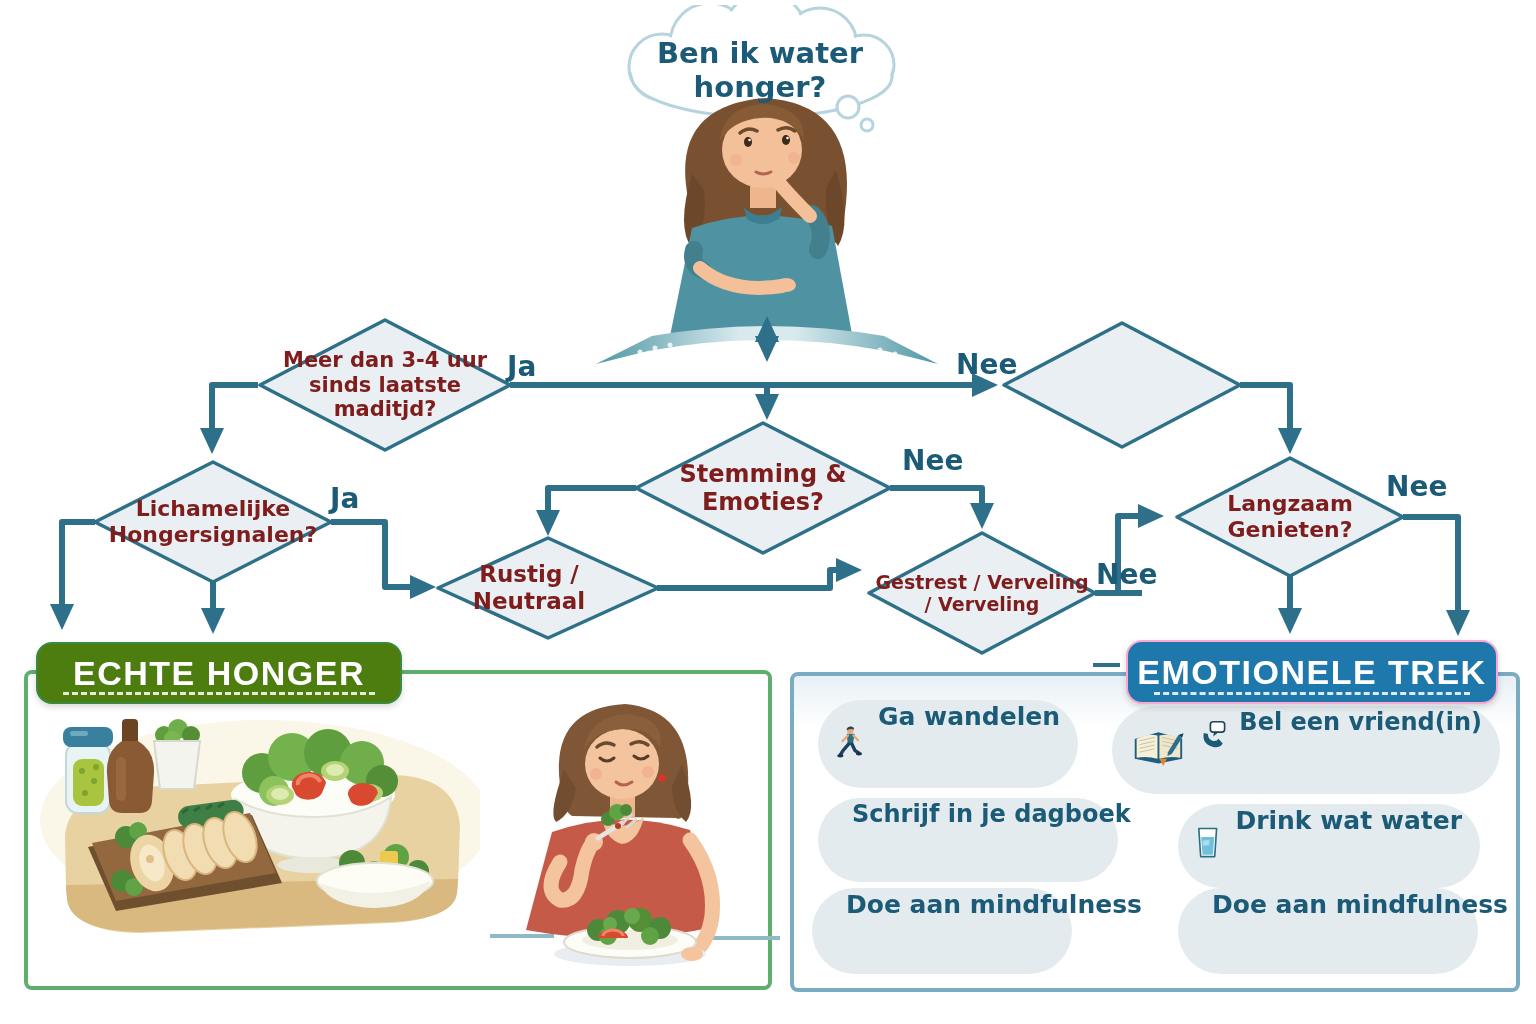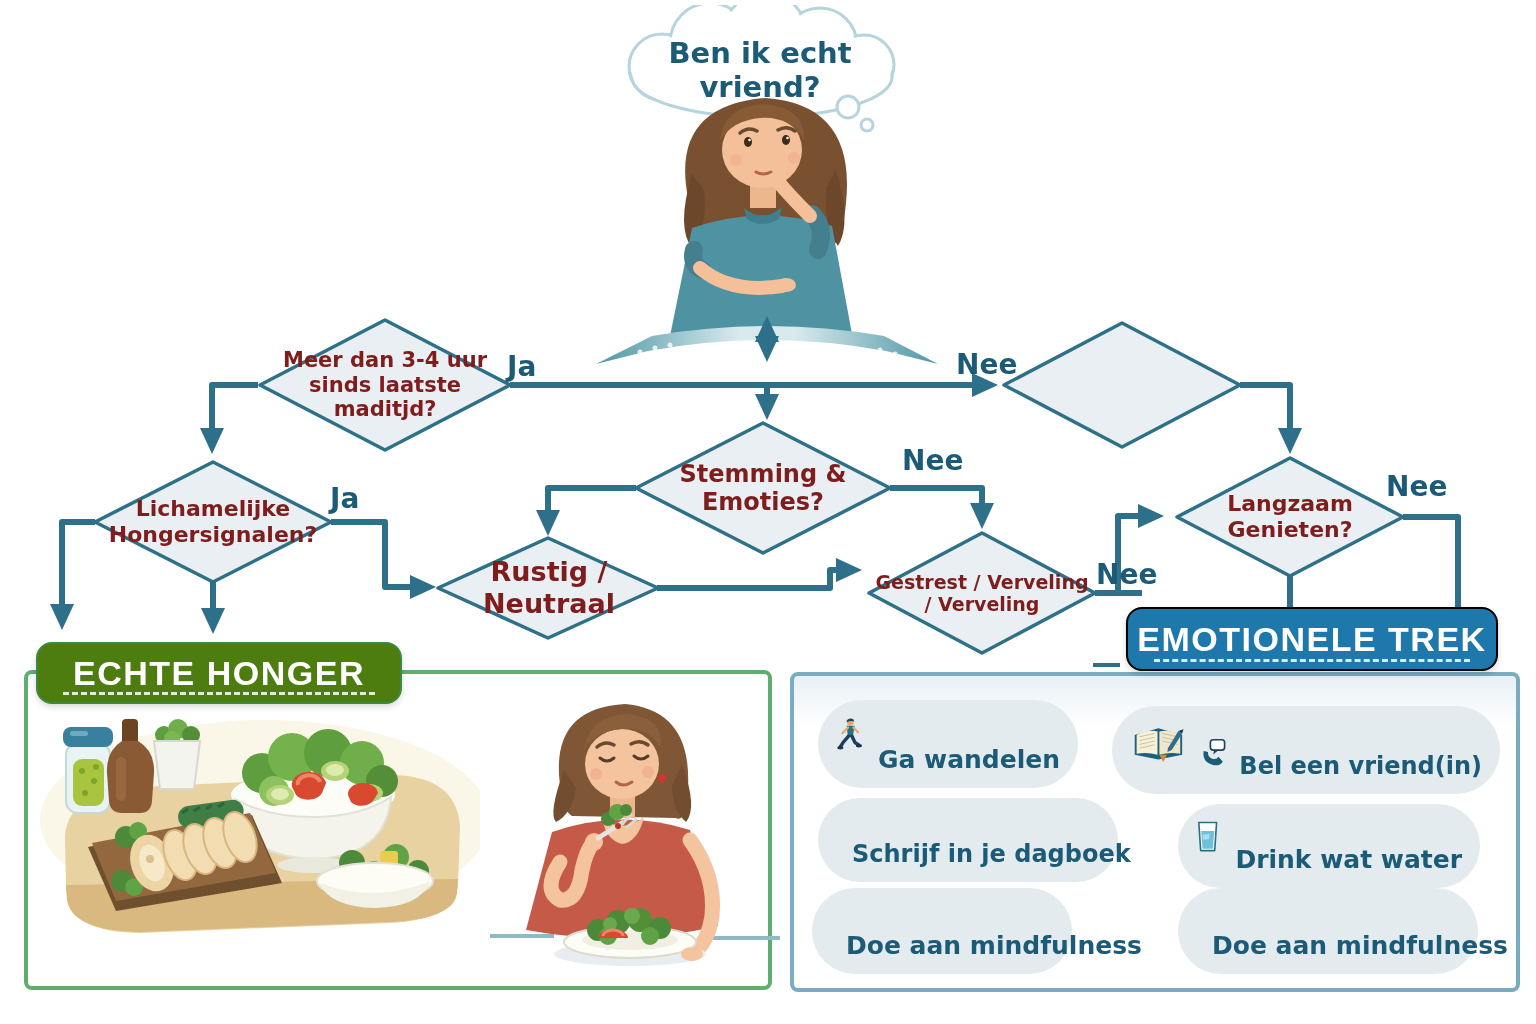--- a/index.html
+++ b/index.html
@@ -15,33 +15,33 @@
               background:linear-gradient(180deg,#e7f0f5 0%,#ffffff 16%);}
 
   
   .banner{position:absolute;z-index:6;display:flex;align-items:center;justify-content:center;
           color:#fff;font-family:"Liberation Sans",sans-serif;font-weight:800;
           font-size:34px;letter-spacing:1.5px;border-radius:16px;
           box-shadow:0 3px 6px rgba(0,0,0,.15);}
   .banner .dash{position:absolute;bottom:7px;left:7%;width:86%;height:0;
                 border-top:3px dashed rgba(255,255,255,.85);}
   .banner.green{left:36px;top:642px;width:362px;height:58px;background:#4d7c0f;border:2px solid #3a8a42;}
-  .banner.blue{left:1126px;top:607px;width:368px;height:60px;background:#1f78ab;border:2px solid #000000;}
+  .banner.blue{left:1126px;top:640px;width:368px;height:60px;background:#1f78ab;border:2px solid #f9a8d4;}
 
   
   #flow{position:absolute;left:0;top:0;z-index:4;pointer-events:none;}
 
   
   .node-label{position:absolute;z-index:5;display:flex;align-items:center;justify-content:center;
               text-align:center;color:#7f1d1d;font-weight:600;line-height:1.18;}
   .edge-label{position:absolute;z-index:5;color:#1c5b77;font-weight:700;font-size:28px;}
 
   
-  .sugg-row{position:absolute;z-index:5;display:flex;align-items:flex-end;gap:16px;
-            background:#e3ebee;border-radius:48px;padding:14px 18px;box-sizing:border-box;}
+  .sugg-row{position:absolute;z-index:5;display:flex;align-items:flex-start;gap:16px;
+            background:#e3ebee;border-radius:48px;padding:2px 18px;box-sizing:border-box;}
   .sugg-label{color:#1c5b77;font-weight:600;font-size:25px;white-space:nowrap;}
 
   .illu{position:absolute;z-index:3;}
   .bubble-text{position:absolute;z-index:6;text-align:center;color:#1c5b77;
                font-weight:600;font-size:29px;}
 </style>
 </head>
 <body>
 
 <div class="stage">
@@ -114,21 +114,21 @@
       <circle cx="62" cy="62" r="31"></circle>
         <circle cx="110" cy="38" r="38"></circle>
         <circle cx="165" cy="30" r="40"></circle>
       <circle cx="220" cy="40" r="35"></circle>
         <circle cx="264" cy="60" r="28"></circle>
         <ellipse cx="162" cy="72" rx="128" ry="38"></ellipse>
     </g>
     <circle cx="248" cy="102" r="11" fill="#fff" stroke="#b5d4de" stroke-width="3"></circle>
     <circle cx="267" cy="120" r="6" fill="#fff" stroke="#b5d4de" stroke-width="3"></circle>
   </svg>
-  <div class="bubble-text abs" style="left:635px;top:36px;width:250px;">Ben ik echt vriend?</div>
+  <div class="bubble-text abs" style="left:635px;top:36px;width:250px;">Ben ik water honger?</div>
 
   <svg class="illu" style="left:640px;top:78px;" width="250" height="262" viewBox="0 0 250 262">
     <path d="M48,120 Q30,28 125,20 Q216,26 206,125 Q202,168 186,172 L70,170 Q55,162 48,120 Z" fill="#7a5130"></path>
     <path d="M52,96 Q36,150 52,170 Q68,150 64,112 Z" fill="#6d4729"></path>
     <path d="M196,92 Q212,145 198,168 Q184,148 186,110 Z" fill="#6d4729"></path>
     <rect x="110" y="104" width="26" height="26" fill="#eeb68c"></rect>
     <ellipse cx="122" cy="72" rx="40" ry="38" fill="#f3c09a"></ellipse>
     <path d="M80,62 Q84,28 124,26 Q166,30 164,62 Q150,38 120,40 Q94,42 80,62 Z" fill="#875b36"></path>
     <path d="M100,55 Q108,48 117,53 M138,52 Q147,47 155,53" stroke="#6b4a2e" stroke-width="3.5" fill="none" stroke-linecap="round"></path>
     <ellipse cx="108" cy="64" rx="4" ry="5" fill="#3d2a1c"></ellipse>
@@ -144,21 +144,21 @@
     <path d="M170,138 Q152,120 140,106" stroke="#f3c09a" stroke-width="14" fill="none" stroke-linecap="round"></path>
     <circle cx="137" cy="102" r="9" fill="#f3c09a"></circle>
     <path d="M54,172 Q50,186 62,192" stroke="#447f8e" stroke-width="18" fill="none" stroke-linecap="round"></path>
     <path d="M60,190 Q90,216 142,208" stroke="#f3c09a" stroke-width="14" fill="none" stroke-linecap="round"></path>
     <ellipse cx="146" cy="207" rx="10" ry="7" fill="#f3c09a"></ellipse>
   </svg>
 
   <div class="node-label" style="left:275px;top:345px;width:220px;height:80px;font-size:21px;">Meer dan 3-4 uur sinds laatste maditjd?</div>
   <div class="node-label" style="left:658px;top:450px;width:210px;height:76px;font-size:24px;">Stemming &amp; Emoties?</div>
   <div class="node-label" style="left:103px;top:484px;width:220px;height:76px;font-size:22px;">Lichamelijke Hongersignalen?</div>
-  <div class="node-label" style="left:440px;top:568px;width:218px;height:40px;font-size:27px;">Rustig / Neutraal</div>
+  <div class="node-label" style="left:420px;top:568px;width:218px;height:40px;font-size:23px;">Rustig / Neutraal</div>
   <div class="node-label" style="left:872px;top:556px;width:220px;height:74px;font-size:19px;">Gestrest / Verveling / Verveling</div>
   <div class="node-label" style="left:1185px;top:480px;width:210px;height:74px;font-size:22px;">Langzaam Genieten?</div>
 
   <div class="edge-label" style="left:507px;top:350px;">Ja</div>
   <div class="edge-label" style="left:956px;top:348px;">Nee</div>
   <div class="edge-label" style="left:330px;top:482px;">Ja</div>
   <div class="edge-label" style="left:902px;top:444px;">Nee</div>
   <div class="edge-label" style="left:1096px;top:558px;">Nee</div>
   <div class="edge-label" style="left:1386px;top:470px;">Nee</div>
 

